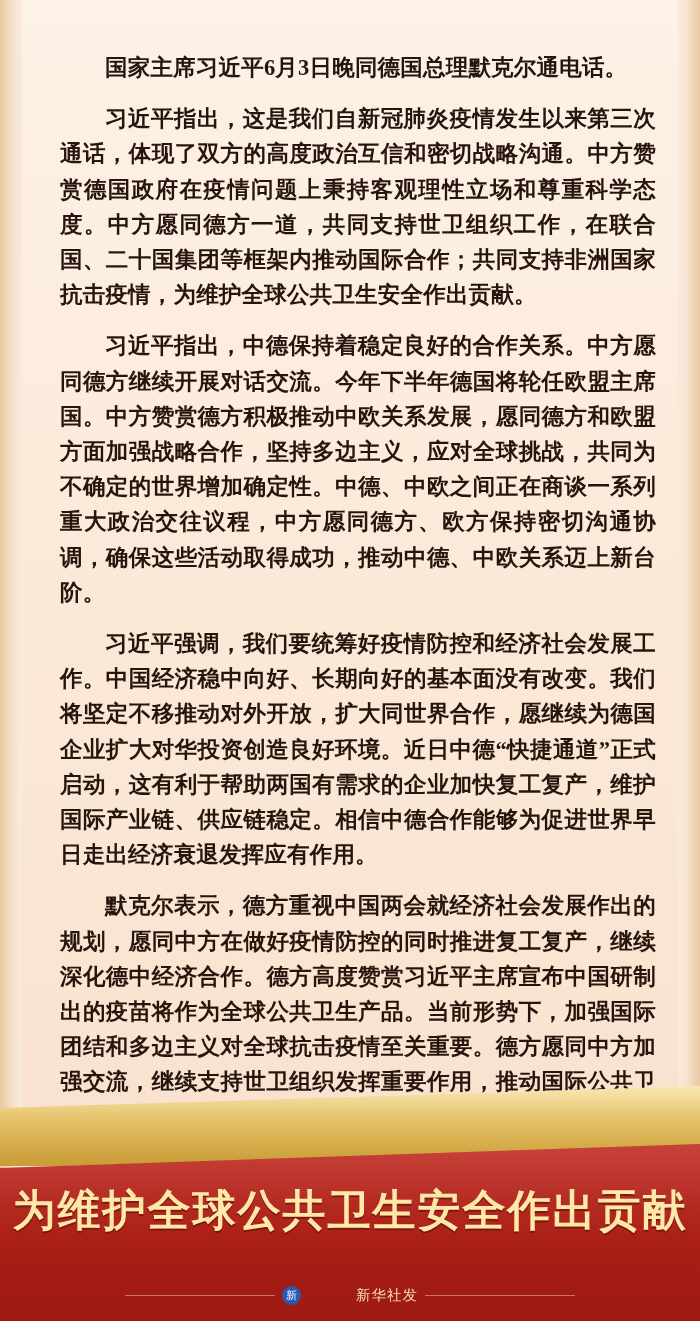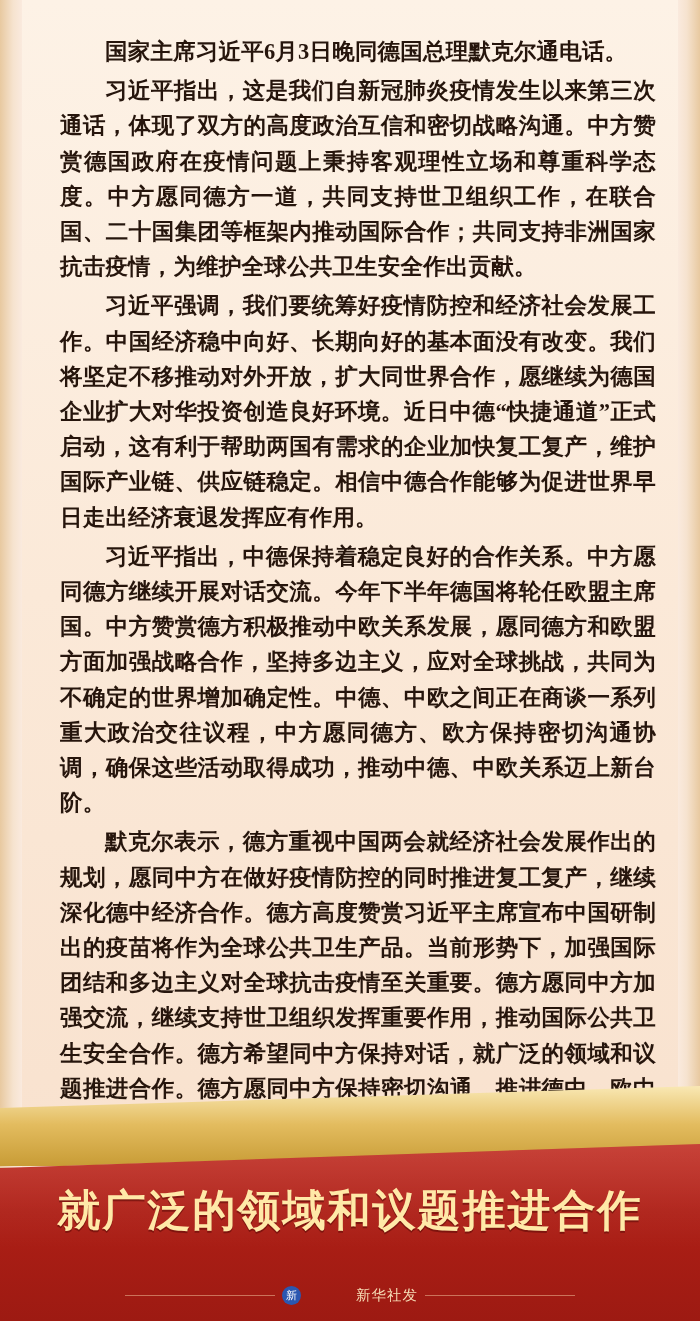--- a/index.html
+++ b/index.html
@@ -36,21 +36,21 @@
   }
 
   .content {
     position: absolute;
     left: 60px;
     right: 44px;
     top: 34px;
     z-index: 3;
   }
   .para {
-    margin: 0 0 4px 0;
+    margin: 16px 0 4px 0;
     font-size: 22.5px;
     line-height: 35.2px;
     color: #26150c;
     text-align: justify;
     text-justify: inter-ideograph;
     letter-spacing: 0.2px;
     font-weight: 600;
     font-family: "Liberation Serif", "DejaVu Serif", serif;
   }
   .para.indent {
@@ -148,30 +148,30 @@
 </head>
 <body>
 
 <div class="poster">
   <div class="edge-left"></div>
   <div class="edge-right"></div>
 
   <div class="content">
     <p class="para indent">国家主席习近平6月3日晚同德国总理默克尔通电话。</p>
     <p class="para indent">习近平指出，这是我们自新冠肺炎疫情发生以来第三次通话，体现了双方的高度政治互信和密切战略沟通。中方赞赏德国政府在疫情问题上秉持客观理性立场和尊重科学态度。中方愿同德方一道，共同支持世卫组织工作，在联合国、二十国集团等框架内推动国际合作；共同支持非洲国家抗击疫情，为维护全球公共卫生安全作出贡献。</p>
+    <p class="para indent">习近平指出，中德保持着稳定良好的合作关系。中方愿同德方继续开展对话交流。今年下半年德国将轮任欧盟主席国。中方赞赏德方积极推动中欧关系发展，愿同德方和欧盟方面加强战略合作，坚持多边主义，应对全球挑战，共同为不确定的世界增加确定性。中德、中欧之间正在商谈一系列重大政治交往议程，中方愿同德方、欧方保持密切沟通协调，确保这些活动取得成功，推动中德、中欧关系迈上新台阶。</p>
     <p class="para indent">习近平强调，我们要统筹好疫情防控和经济社会发展工作。中国经济稳中向好、长期向好的基本面没有改变。我们将坚定不移推动对外开放，扩大同世界合作，愿继续为德国企业扩大对华投资创造良好环境。近日中德“快捷通道”正式启动，这有利于帮助两国有需求的企业加快复工复产，维护国际产业链、供应链稳定。相信中德合作能够为促进世界早日走出经济衰退发挥应有作用。</p>
-    <p class="para indent">习近平指出，中德保持着稳定良好的合作关系。中方愿同德方继续开展对话交流。今年下半年德国将轮任欧盟主席国。中方赞赏德方积极推动中欧关系发展，愿同德方和欧盟方面加强战略合作，坚持多边主义，应对全球挑战，共同为不确定的世界增加确定性。中德、中欧之间正在商谈一系列重大政治交往议程，中方愿同德方、欧方保持密切沟通协调，确保这些活动取得成功，推动中德、中欧关系迈上新台阶。</p>
     <p class="para indent">默克尔表示，德方重视中国两会就经济社会发展作出的规划，愿同中方在做好疫情防控的同时推进复工复产，继续深化德中经济合作。德方高度赞赏习近平主席宣布中国研制出的疫苗将作为全球公共卫生产品。当前形势下，加强国际团结和多边主义对全球抗击疫情至关重要。德方愿同中方加强交流，继续支持世卫组织发挥重要作用，推动国际公共卫生安全合作。德方希望同中方保持对话，就广泛的领域和议题推进合作。德方愿同中方保持密切沟通，推进德中、欧中重要议程，推动德中、欧中关系向更高水平迈进。</p>
   </div>
 
   <div class="banner">
     <div class="banner-gold"></div>
     <div class="banner-red"></div>
     <div class="banner-red-shine"></div>
-    <div class="banner-title">就广泛的领域和议题推进合作</div>
+    <div class="banner-title">为维护全球公共卫生安全作出贡献</div>
     <div class="credit">
       <div class="credit-line"></div>
       <span class="credit-badge">新</span>
       <span class="credit-text">新华社发</span>
       <div class="credit-line"></div>
     </div>
   </div>
 </div>
 
 </body></html>

